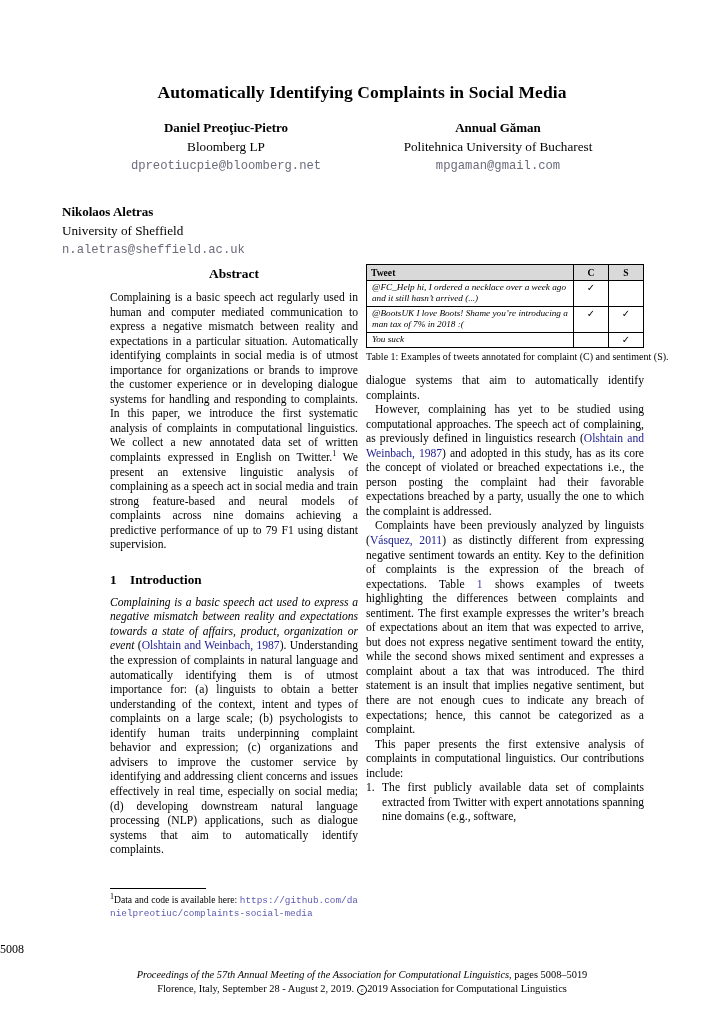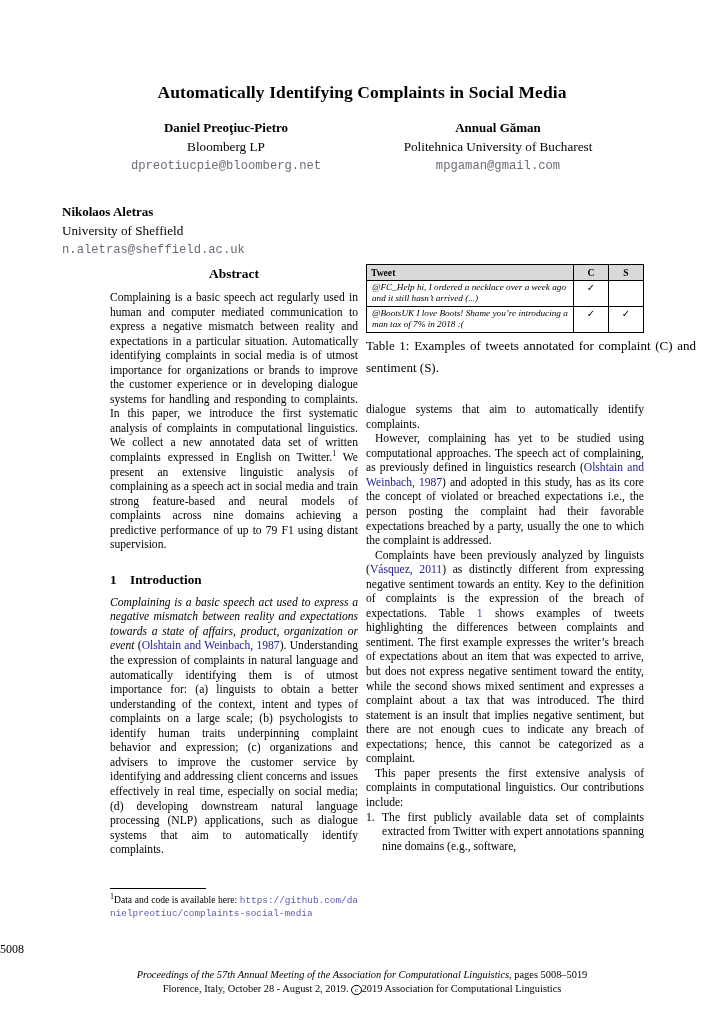--- a/index.html
+++ b/index.html
@@ -140,21 +140,21 @@
   .mono-link {
     font-family: "Liberation Mono", "DejaVu Sans Mono", monospace;
     font-size: 9.4px;
     color: #5a5ab0;
     word-break: break-all;
   }
 
   
   .tbl-wrap {
     width: 330px;
-    margin-bottom: 24px;
+    margin-bottom: 10px;
   }
   table.ex {
     border-collapse: collapse;
     width: 278px;
     table-layout: fixed;
   }
   table.ex th, table.ex td {
     border: 0.8px solid #000;
     padding: 1px 3px;
     vertical-align: top;
@@ -179,22 +179,22 @@
   table.ex td.mark {
     text-align: center;
     font-size: 10px;
     line-height: 11.5px;
     padding-top: 1px;
   }
   .colw-c { width: 26px; }
   .colw-s { width: 26px; }
 
   .caption {
-    font-size: 13px;
-    line-height: 22px;
+    font-size: 10px;
+    line-height: 14px;
     text-align: justify;
     margin: 2px 0 0 0;
   }
 
   
   ol.contrib {
     margin: 0;
     padding: 0;
     list-style: none;
   }
@@ -304,20 +304,25 @@
           <tr>
             <td class="tweet">@FC_Help hi, I ordered a necklace over a week ago and it still hasn’t arrived (...)</td>
             <td class="mark">✓</td>
             <td class="mark"></td>
           </tr>
           <tr>
             <td class="tweet">@BootsUK I love Boots! Shame you’re introducing a man tax of 7% in 2018 :(</td>
             <td class="mark">✓</td>
             <td class="mark">✓</td>
           </tr>
+          <tr>
+            <td class="tweet">You suck</td>
+            <td class="mark"></td>
+            <td class="mark">✓</td>
+          </tr>
         </tbody>
       </table>
       <p class="caption">Table 1: Examples of tweets annotated for complaint (C) and sentiment (S).</p>
     </div>
 
     <p class="just"><span>dialogue systems that aim to automatically identify complaints.</span></p>
 
     <p class="just indent"><span>However, complaining has yet to be studied using computational approaches. The speech act of complaining, as previously defined in linguistics research (</span><span class="cite">Olshtain and Weinbach, 1987</span><span>) and adopted in this study, has as its core the concept of violated or breached expectations i.e., the person posting the complaint had their favorable expectations breached by a party, usually the one to which the complaint is addressed.</span></p>
 
     <p class="just indent"><span>Complaints have been previously analyzed by linguists (</span><span class="cite">Vásquez, 2011</span><span>) as distinctly different from expressing negative sentiment towards an entity. Key to the definition of complaints is the expression of the breach of expectations. Table </span><span class="link">1</span><span> shows examples of tweets highlighting the differences between complaints and sentiment. The first example expresses the writer’s breach of expectations about an item that was expected to arrive, but does not express negative sentiment toward the entity, while the second shows mixed sentiment and expresses a complaint about a tax that was introduced. The third statement is an insult that implies negative sentiment, but there are not enough cues to indicate any breach of expectations; hence, this cannot be categorized as a complaint.</span></p>
@@ -327,16 +332,16 @@
     <ol class="contrib">
       <li><span class="mk">1.</span><span>The first publicly available data set of complaints extracted from Twitter with expert annotations spanning nine domains (e.g., software,</span></li>
     </ol>
 
   </div>
 
   <div class="pageno">5008</div>
 
   <div class="footer">
     <div class="footer-line1"><span class="it">Proceedings of the 57th Annual Meeting of the Association for Computational Linguistics</span><span>, pages 5008–5019</span></div>
-    <div class="footer-line2"><span>Florence, Italy, October 28 - August 2, 2019. </span><span class="copy">c</span><span>2019 Association for Computational Linguistics</span></div>
+    <div class="footer-line2"><span>Florence, Italy, September 28 - August 2, 2019. </span><span class="copy">c</span><span>2019 Association for Computational Linguistics</span></div>
   </div>
 
 </div>
 
 </body></html>

